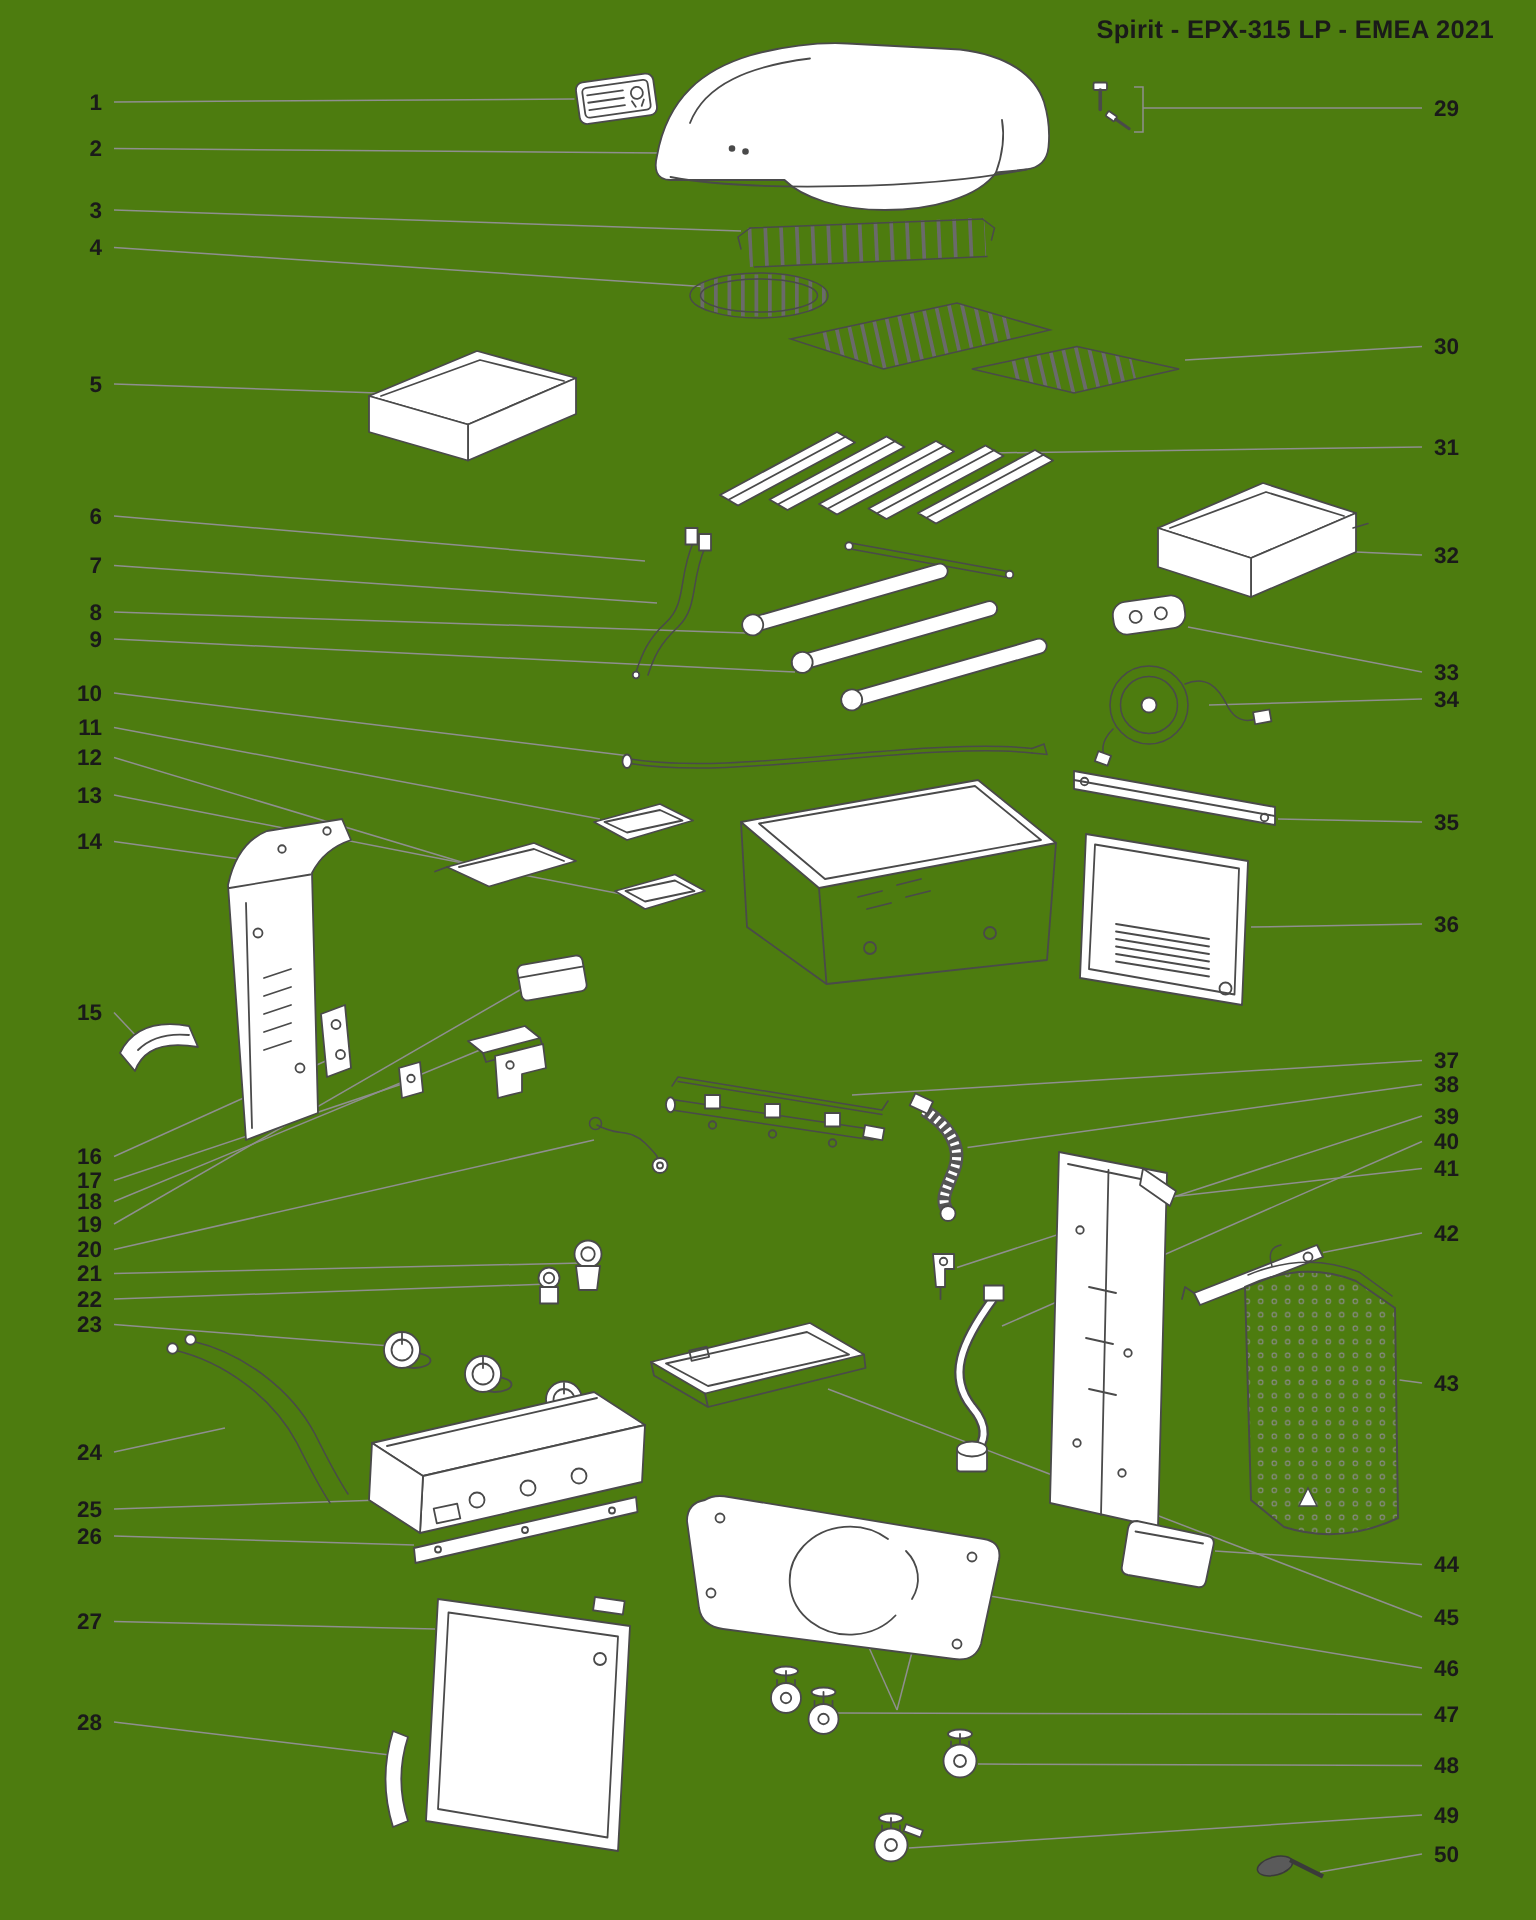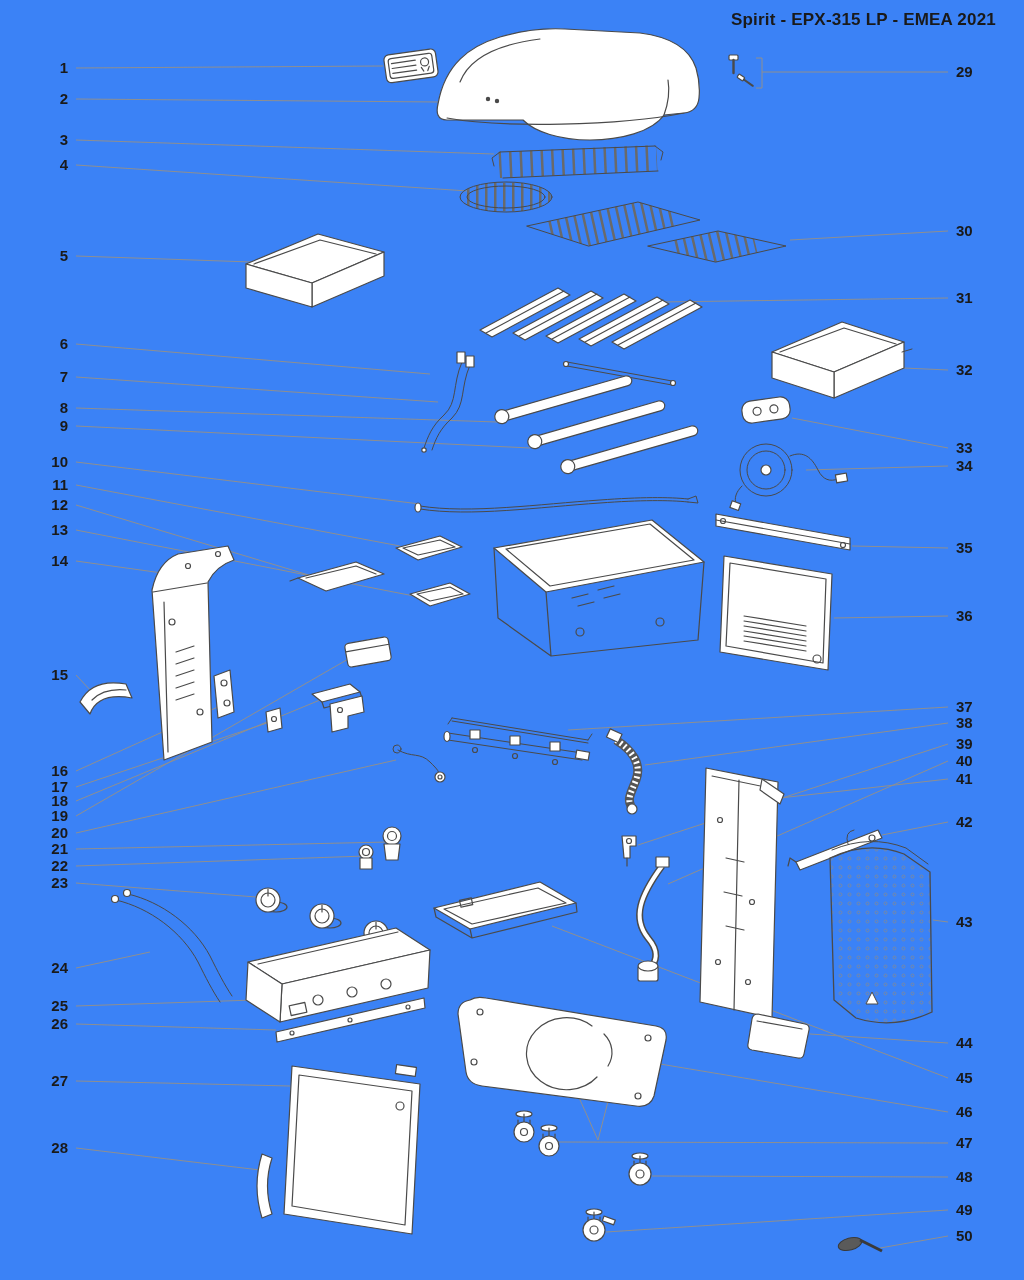--- a/index.html
+++ b/index.html
@@ -1,16 +1,16 @@
 <!DOCTYPE html>
 <html><head>
 <meta charset="utf-8">
 <style>
   html,body{margin:0;padding:0;background:#fff;}
-  .canvas{position:relative;width:1024px;height:1280px;background:#3b82f6;overflow:hidden;
+  .canvas{position:relative;width:1024px;height:1280px;background:#4d7c0f;overflow:hidden;
           font-family:"Liberation Sans",sans-serif;}
   .title{position:absolute;top:10px;right:28px;font-size:17px;font-weight:bold;color:#1a1a1a;
          letter-spacing:.2px;}
   svg{position:absolute;top:0;left:0;}
   svg text{font-family:"Liberation Sans",sans-serif;font-size:15px;font-weight:bold;fill:#1a1a1a;}
   .part{stroke:#4a4a4a;stroke-width:1.2;fill:#fff;stroke-linejoin:round;stroke-linecap:round;}
   .ln{stroke:#8f8f8f;stroke-width:1;}
   .thin{stroke:#4a4a4a;stroke-width:1;fill:none;stroke-linecap:round;}
 </style>
 </head>

